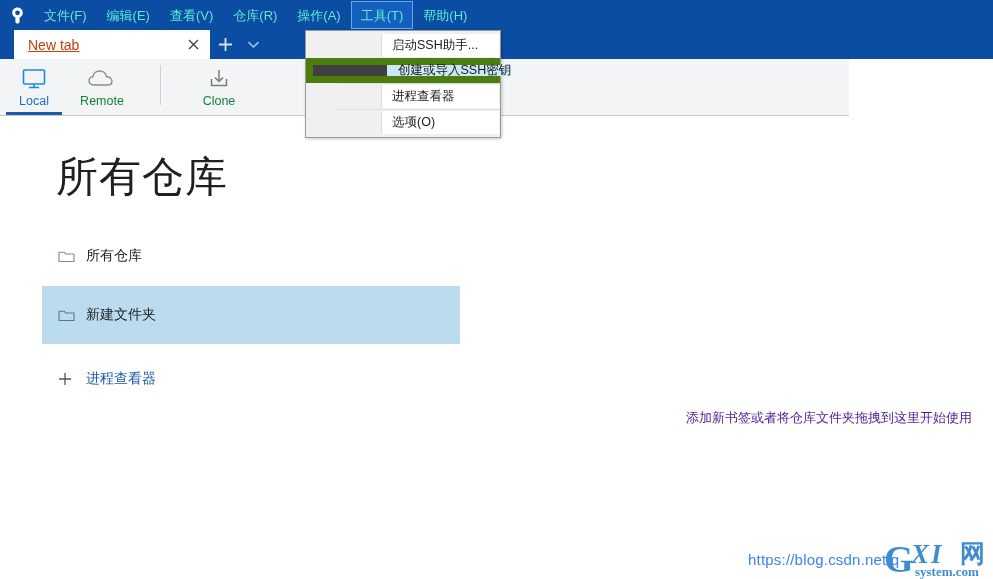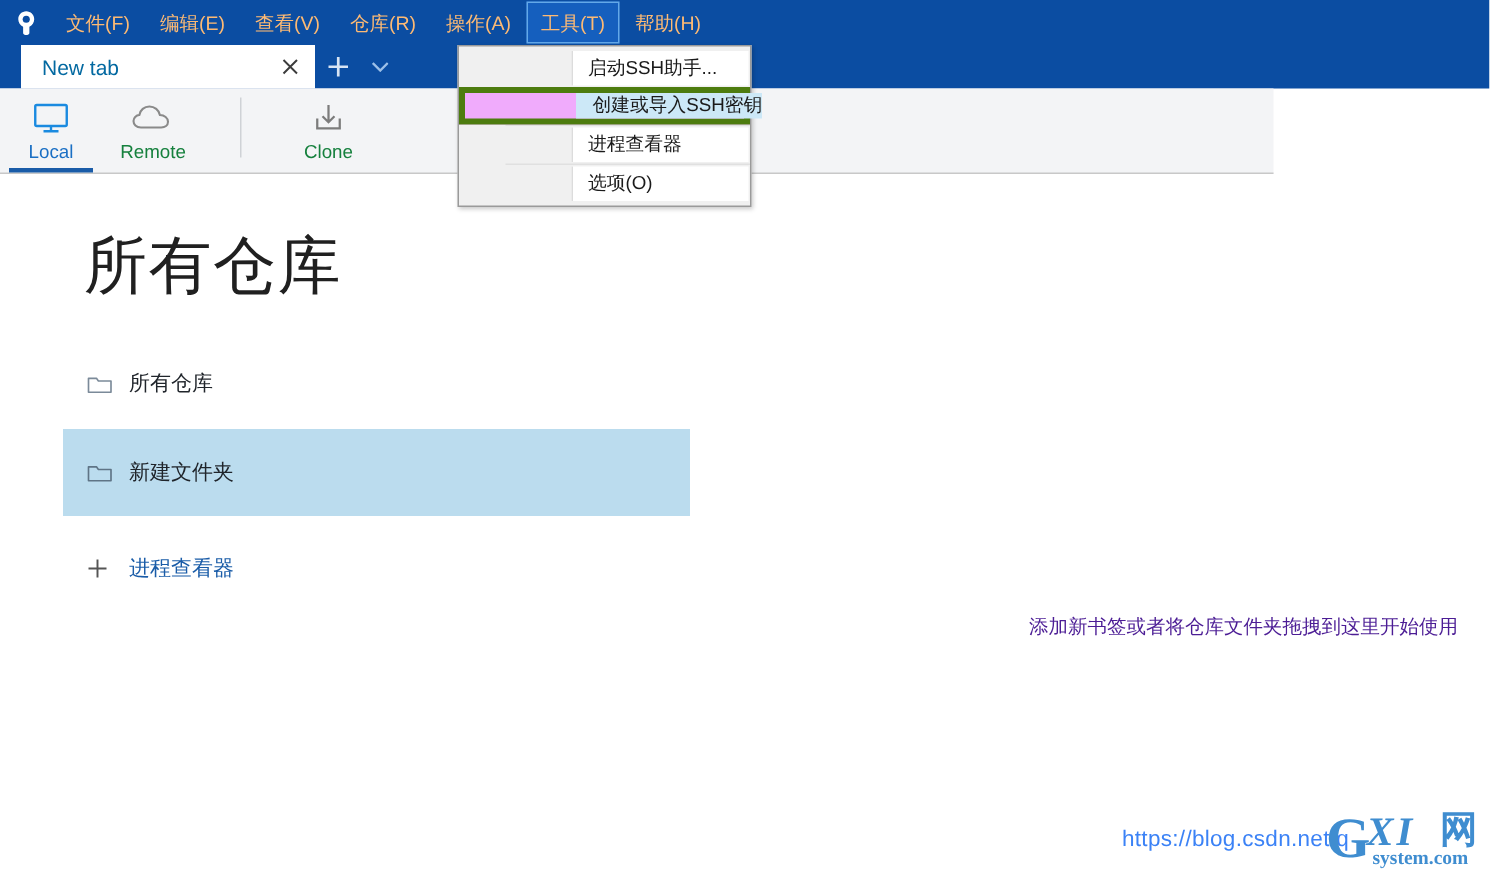--- a/index.html
+++ b/index.html
@@ -30,21 +30,21 @@
     display: flex;
     align-items: center;
     justify-content: center;
     flex: 0 0 auto;
   }
   .menu-item {
     height: 28px;
     padding: 0 9px;
     display: flex;
     align-items: center;
-    color: #fdba74;
+    color: #5eead4;
     font-size: 13px;
     line-height: 1;
     cursor: default;
     white-space: nowrap;
     box-sizing: border-box;
     border: 1px solid transparent;
   }
   .menu-item.active {
     background: #155fbe;
     border: 1px solid #63a8e8;
@@ -64,24 +64,25 @@
     width: 196px;
     height: 29px;
     background: #ffffff;
     display: flex;
     align-items: center;
     box-sizing: border-box;
     padding: 0 8px 0 14px;
   }
   .tab-label {
     flex: 1 1 auto;
-    color: #0369a1;
+    color: #c2410c;
     font-size: 14px;
     white-space: nowrap;
     overflow: hidden;
+    text-decoration: underline;
   }
   .tab-close {
     width: 18px; height: 18px;
     display: flex;
     align-items: center;
     justify-content: center;
     color: #444;
     font-size: 14px;
     cursor: pointer;
   }
@@ -185,22 +186,22 @@
     align-self: stretch;
     display: flex;
     align-items: center;
     padding-left: 10px;
     font-size: 12.5px;
     color: #1a1a1a;
     white-space: nowrap;
     border-left: 1px solid #dcdcdc;
   }
   .dd-item.highlight {
-    background: #f0abfc;
-    border: 4px solid #4d7c0f;
+    background: #404040;
+    border: 7px solid #4d7c0f;
   }
   .dd-item.highlight .dd-text {
     background: #cce8f7;
     border-left: 1px solid transparent;
   }
   .dd-sep {
     height: 1px;
     margin-left: 31px;
     background: #e0e0e0;
   }

